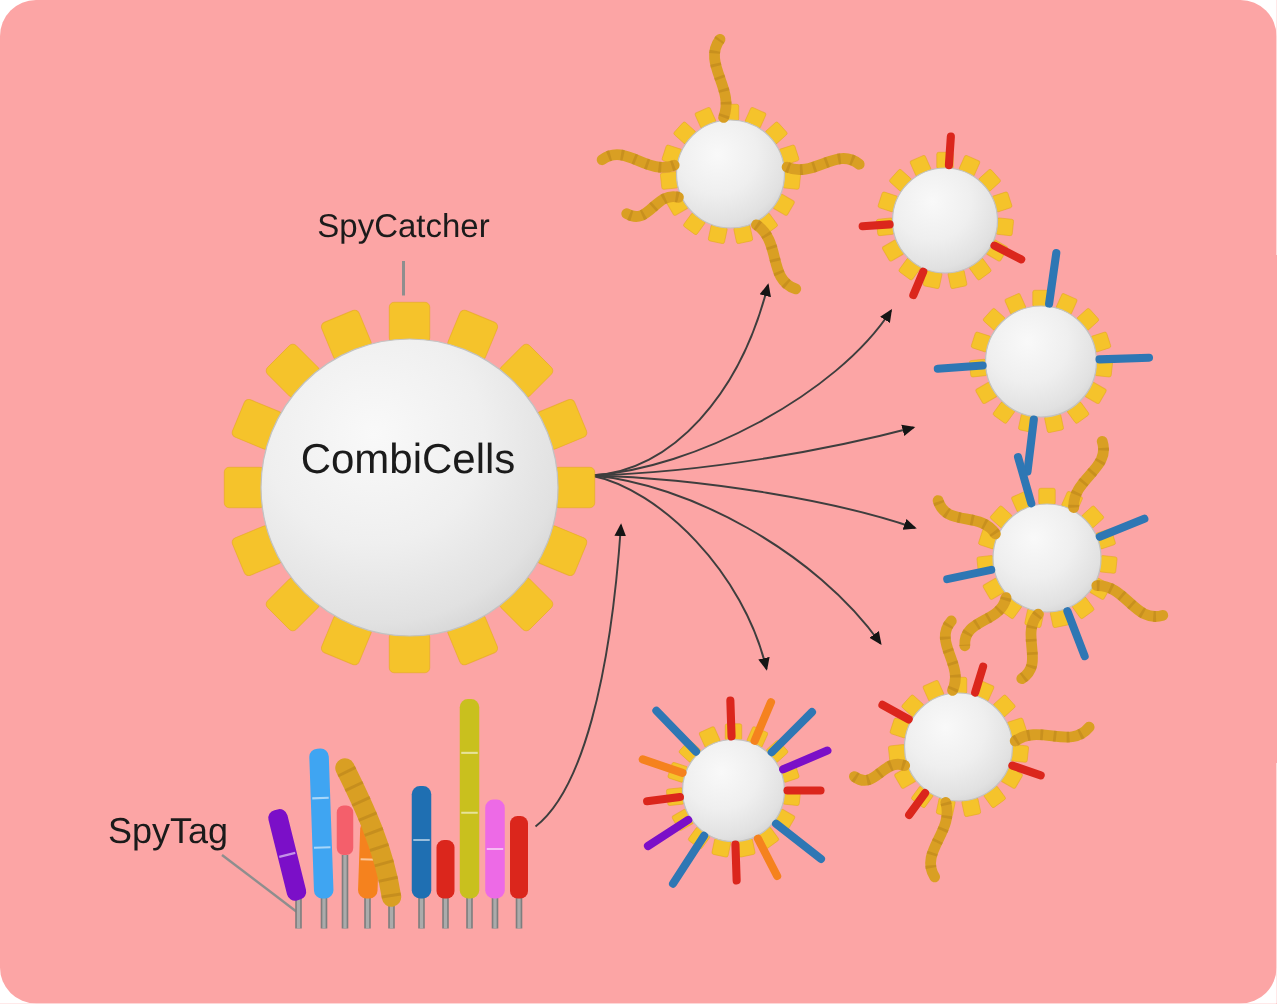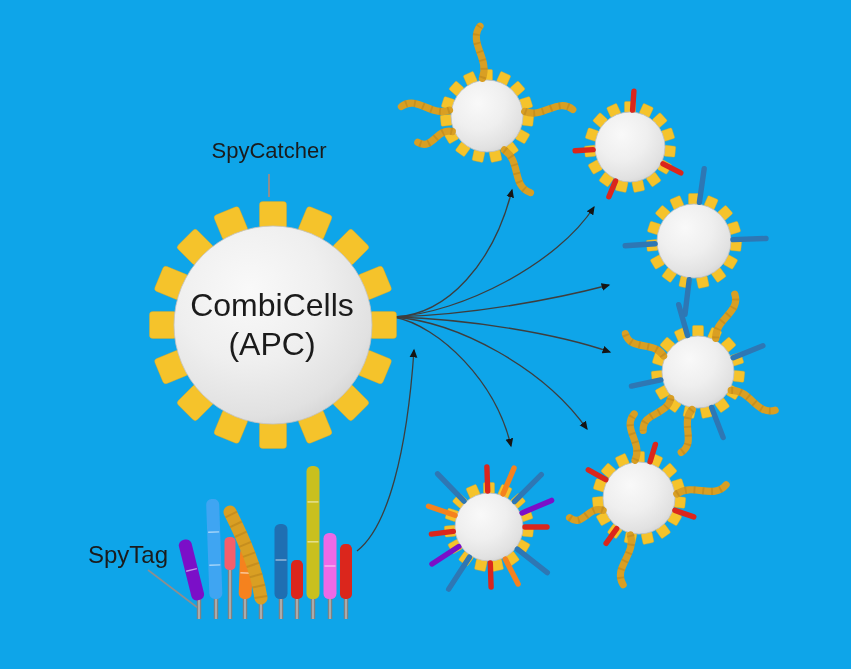--- a/index.html
+++ b/index.html
@@ -1,23 +1,23 @@
 <!DOCTYPE html>
 <html><head>
 <meta charset="utf-8">
 <style>
   html,body{margin:0;padding:0;background:#ffffff;}
-  .stage{position:relative;width:851px;height:669px;background:#0ea5e9;overflow:hidden;
-         font-family:"Liberation Sans",sans-serif;color:#1b1b1b;}
+  .stage{position:relative;width:851px;height:669px;background:#fca5a5;overflow:hidden;
+         font-family:"Liberation Sans",sans-serif;color:#1b1b1b;border-radius:24px;}
   svg{position:absolute;left:0;top:0;}
   .lbl{position:absolute;white-space:nowrap;transform:translateX(-50%);text-align:center;}
   .lbl-spycatcher{left:269px;top:138px;font-size:22px;}
-  .lbl-cellname{left:272px;top:286px;font-size:32px;line-height:39px;}
+  .lbl-cellname{left:272px;top:286px;font-size:28px;line-height:39px;}
   .lbl-purified{left:272px;top:441px;font-size:19px;font-weight:600;letter-spacing:-0.2px;}
-  .lbl-spytag{left:128px;top:541px;font-size:24px;text-align:right;}
+  .lbl-spytag{left:112px;top:541px;font-size:24px;text-align:right;}
 </style>
 </head>
 <body>
 
 <div class="stage">
   <svg id="diagram" width="851" height="669" viewBox="0 0 851 669">
       <defs>
         <radialGradient id="cellG" cx="38%" cy="32%" r="82%">
           <stop offset="0%" stop-color="#F9F9F9"></stop>
           <stop offset="45%" stop-color="#EFEFEF"></stop>
@@ -295,18 +295,17 @@
         <line x1="453.3" y1="531.4" x2="431.4" y2="534.1" stroke="#DB261C" stroke-width="5.4" stroke-linecap="round"></line>
         <line x1="455.0" y1="515.3" x2="428.5" y2="506.2" stroke="#F5821E" stroke-width="5.4" stroke-linecap="round"></line>
         <line x1="464.0" y1="501.1" x2="437.6" y2="473.8" stroke="#2E77B4" stroke-width="5.4" stroke-linecap="round"></line>
       </g>
     </svg>
 
   <div class="lbl lbl-spycatcher">SpyCatcher</div>
 
   <div class="lbl lbl-cellname">
     <div>CombiCells</div>
-    <div>(APC)</div>
   </div>
 
 
   <div class="lbl lbl-spytag">SpyTag</div>
 </div>
 
 </body></html>

